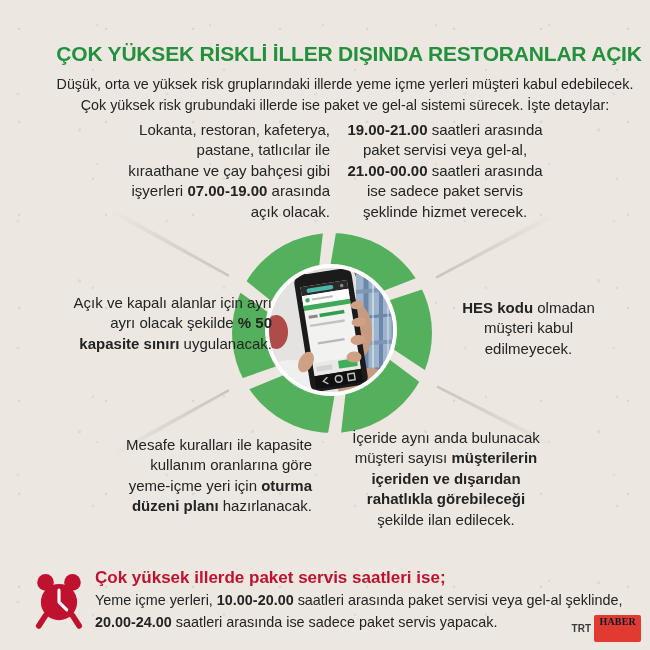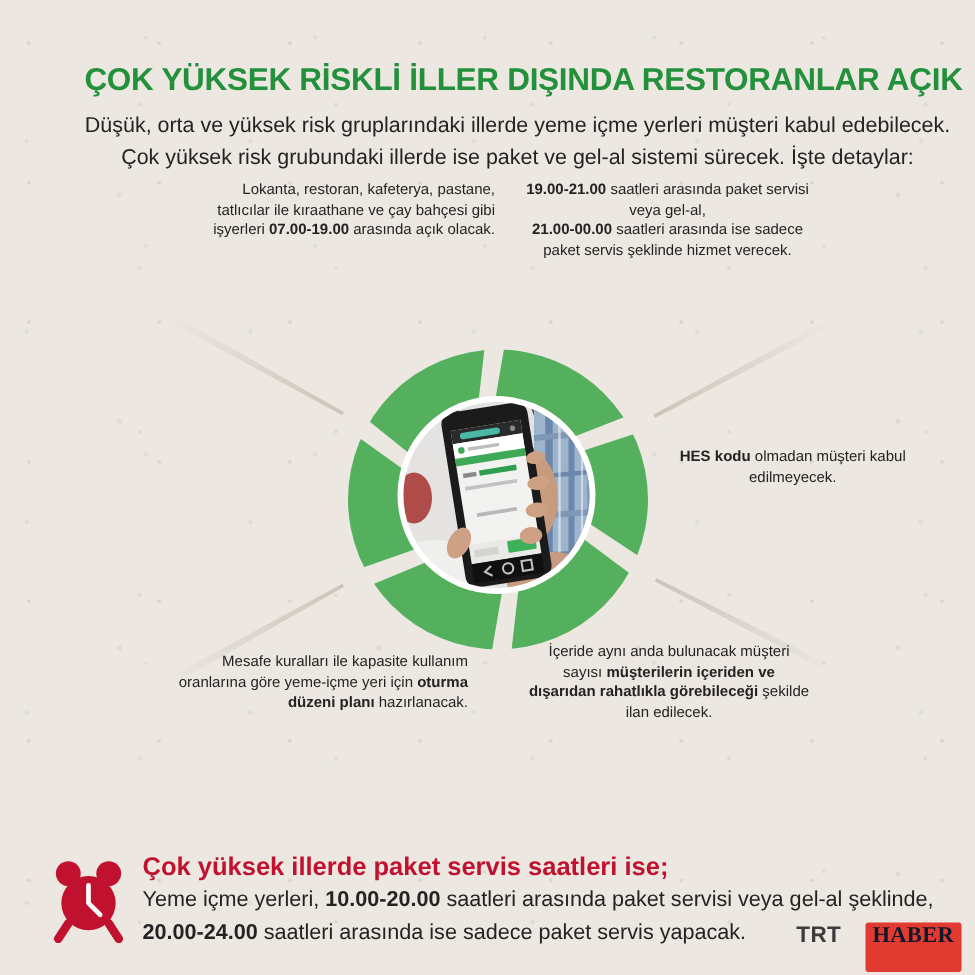--- a/index.html
+++ b/index.html
@@ -27,21 +27,21 @@
   }
   .subtitle{
     position:absolute;top:60px;left:0;width:650px;
     text-align:center;
     font-size:14.3px;line-height:1.42;font-weight:400;
     white-space:pre-line;
     padding-left:20px;
   }
   .block{
     position:absolute;
-    font-size:10px;line-height:1.36;
+    font-size:15px;line-height:1.36;
     white-space:pre-line;
   }
   .block b{font-weight:700;}
   .align-r{text-align:right;}
   .align-l{text-align:center;}
   #block-0{left:128px;top:120px;width:202px;}
   #block-1{left:347px;top:120px;width:196px;}
   #block-2{left:60px;top:293px;width:212px;}
   #block-3{left:446px;top:298px;width:165px;}
   #block-4{left:118px;top:435px;width:194px;}
@@ -53,22 +53,22 @@
   }
   .footer-body{
     position:absolute;left:95px;top:590px;width:545px;
     font-size:14.4px;line-height:1.5;
     white-space:pre-line;
   }
   .footer-body b{font-weight:700;}
   .clock-wrap{position:absolute;left:31px;top:571px;width:56px;height:58px;}
   .logo{
     position:absolute;right:9px;top:615px;
-    display:flex;gap:16px;
-    font-size:15px;font-weight:700;letter-spacing:.2px;
+    display:flex;align-items:center;gap:3px;
+    font-size:10px;font-weight:700;letter-spacing:.2px;
   }
   .logo .trt{color:#3c3c3c;}
   .logo .haber{
     background:#e13a30;color:#0f172a;
     padding:1px 5px 15px 5px;border-radius:2px;font-family:Liberation Serif, serif;
   }
 </style>
 </head>
 <body>
 
@@ -185,20 +185,21 @@
     </g>
   </svg>
 
   <h1 class="title">ÇOK YÜKSEK RİSKLİ İLLER DIŞINDA RESTORANLAR AÇIK</h1>
   <p class="subtitle">Düşük, orta ve yüksek risk gruplarındaki illerde yeme içme yerleri müşteri kabul edebilecek.
 Çok yüksek risk grubundaki illerde ise paket ve gel-al sistemi sürecek. İşte detaylar:</p>
 
   <div class="block align-r" id="block-0"><span>Lokanta, restoran, kafeterya, pastane, tatlıcılar ile kıraathane ve çay bahçesi gibi işyerleri </span><b>07.00-19.00</b><span> arasında açık olacak.</span></div>
   <div class="block align-l" id="block-1"><b>19.00-21.00</b><span> saatleri arasında paket servisi veya gel-al,
 </span><b>21.00-00.00</b><span> saatleri arasında ise sadece paket servis şeklinde hizmet verecek.</span></div>
+  <div class="block align-r" id="block-2"><span>Açık ve kapalı alanlar için ayrı ayrı olacak şekilde </span><b>% 50 kapasite sınırı</b><span> uygulanacak.</span></div>
   <div class="block align-l" id="block-3"><b>HES kodu</b><span> olmadan müşteri kabul edilmeyecek.</span></div>
   <div class="block align-r" id="block-4"><span>Mesafe kuralları ile kapasite kullanım oranlarına göre yeme-içme yeri için </span><b>oturma düzeni planı</b><span> hazırlanacak.</span></div>
   <div class="block align-l" id="block-5"><span>İçeride aynı anda bulunacak müşteri sayısı </span><b>müşterilerin içeriden ve dışarıdan rahatlıkla görebileceği</b><span> şekilde ilan edilecek.</span></div>
 
   <div class="clock-wrap">
     <svg width="56" height="58" viewBox="0 0 52 56">
       <circle cx="13" cy="11" r="8" fill="#c0122f"></circle>
       <circle cx="39" cy="11" r="8" fill="#c0122f"></circle>
       <line x1="13" y1="43" x2="6.5" y2="53" stroke="#c0122f" stroke-width="5.5" stroke-linecap="round"></line>
       <line x1="39" y1="43" x2="45.5" y2="53" stroke="#c0122f" stroke-width="5.5" stroke-linecap="round"></line>

